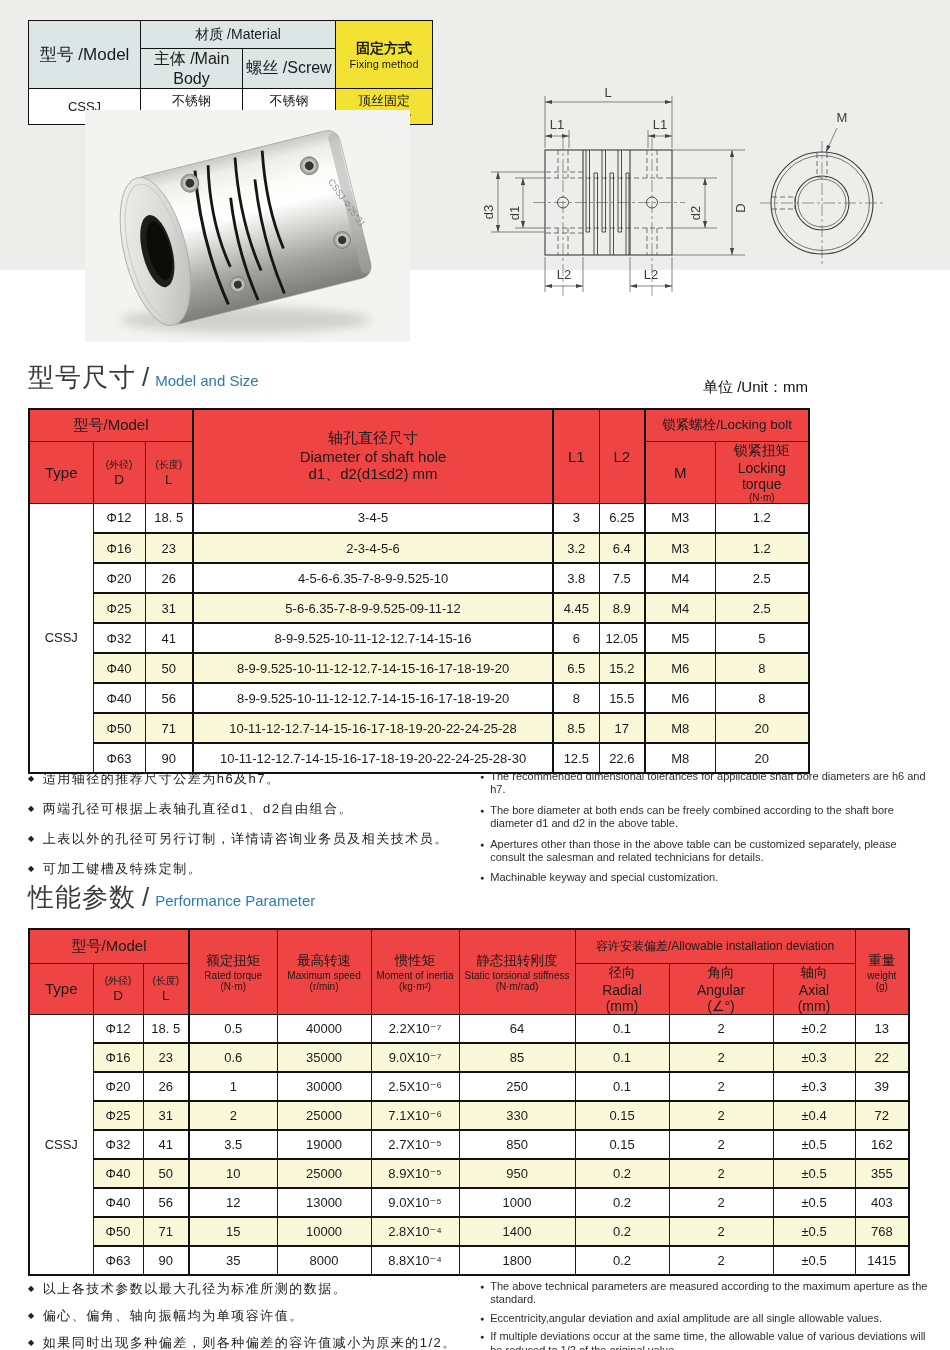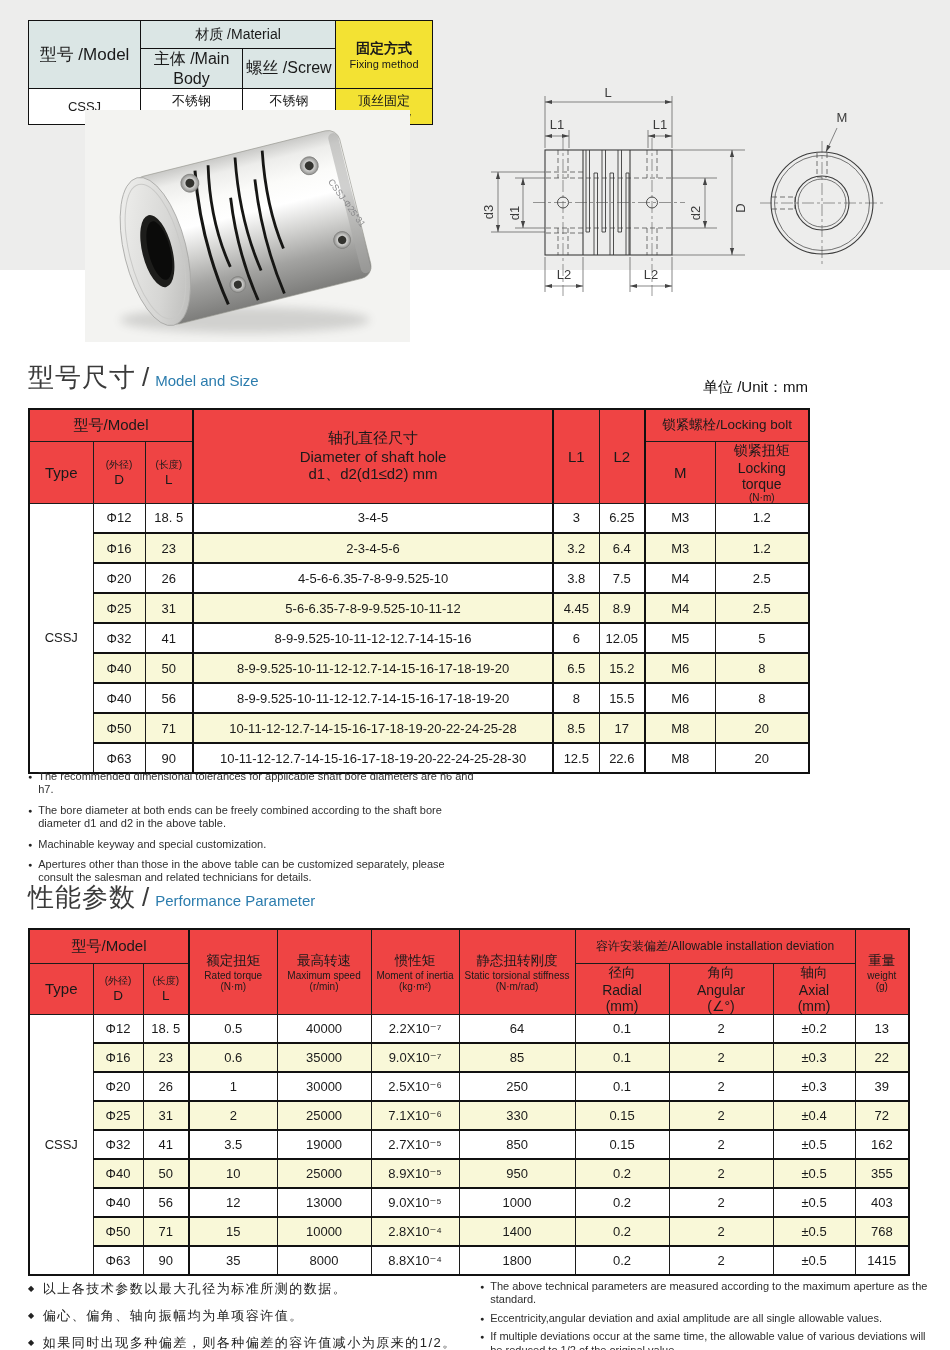--- a/index.html
+++ b/index.html
@@ -356,21 +356,21 @@
           <td>26</td>
           <td class="holes bL bR">4-5-6-6.35-7-8-9-9.525-10</td>
           <td>3.8</td>
           <td class="bR">7.5</td>
           <td>M4</td>
           <td>2.5</td>
         </tr>
         <tr class="hl">
           <td>Φ25</td>
           <td>31</td>
-          <td class="holes bL bR">5-6-6.35-7-8-9-9.525-10-11-12</td>
+          <td class="holes bL bR">5-6-6.35-7-8-9-9.525-09-11-12</td>
           <td>4.45</td>
           <td class="bR">8.9</td>
           <td>M4</td>
           <td>2.5</td>
         </tr>
         <tr>
           <td>Φ32</td>
           <td>41</td>
           <td class="holes bL bR">8-9-9.525-10-11-12-12.7-14-15-16</td>
           <td>6</td>
@@ -411,25 +411,31 @@
           <td class="holes bL bR">10-11-12-12.7-14-15-16-17-18-19-20-22-24-25-28-30</td>
           <td>12.5</td>
           <td class="bR">22.6</td>
           <td>M8</td>
           <td>20</td>
         </tr>
       </tbody>
   </table>
 
   <div class="notes n1" style="top:770px">
+    <ul class="ncn">
+      <li>适用轴径的推荐尺寸公差为h6及h7。</li>
+      <li>两端孔径可根据上表轴孔直径d1、d2自由组合。</li>
+      <li>上表以外的孔径可另行订制，详情请咨询业务员及相关技术员。</li>
+      <li>可加工键槽及特殊定制。</li>
+    </ul>
     <ul class="nen">
       <li>The recommended dimensional tolerances for applicable shaft bore diameters are h6 and h7.</li>
       <li>The bore diameter at both ends can be freely combined according to the shaft bore diameter d1 and d2 in the above table.</li>
+      <li>Apertures other than those in the above table can be customized separately, please consult the salesman and related technicians for details.</li>
       <li>Machinable keyway and special customization.</li>
-      <li>Apertures other than those in the above table can be customized separately, please consult the salesman and related technicians for details.</li>
     </ul>
   </div>
 
   <div class="sec-title" style="top:880px">
     <span class="cn">性能参数</span>
     <span class="slash">/</span>
     <span class="en">Performance Parameter</span>
   </div>
 
   <table class="dt t2">

